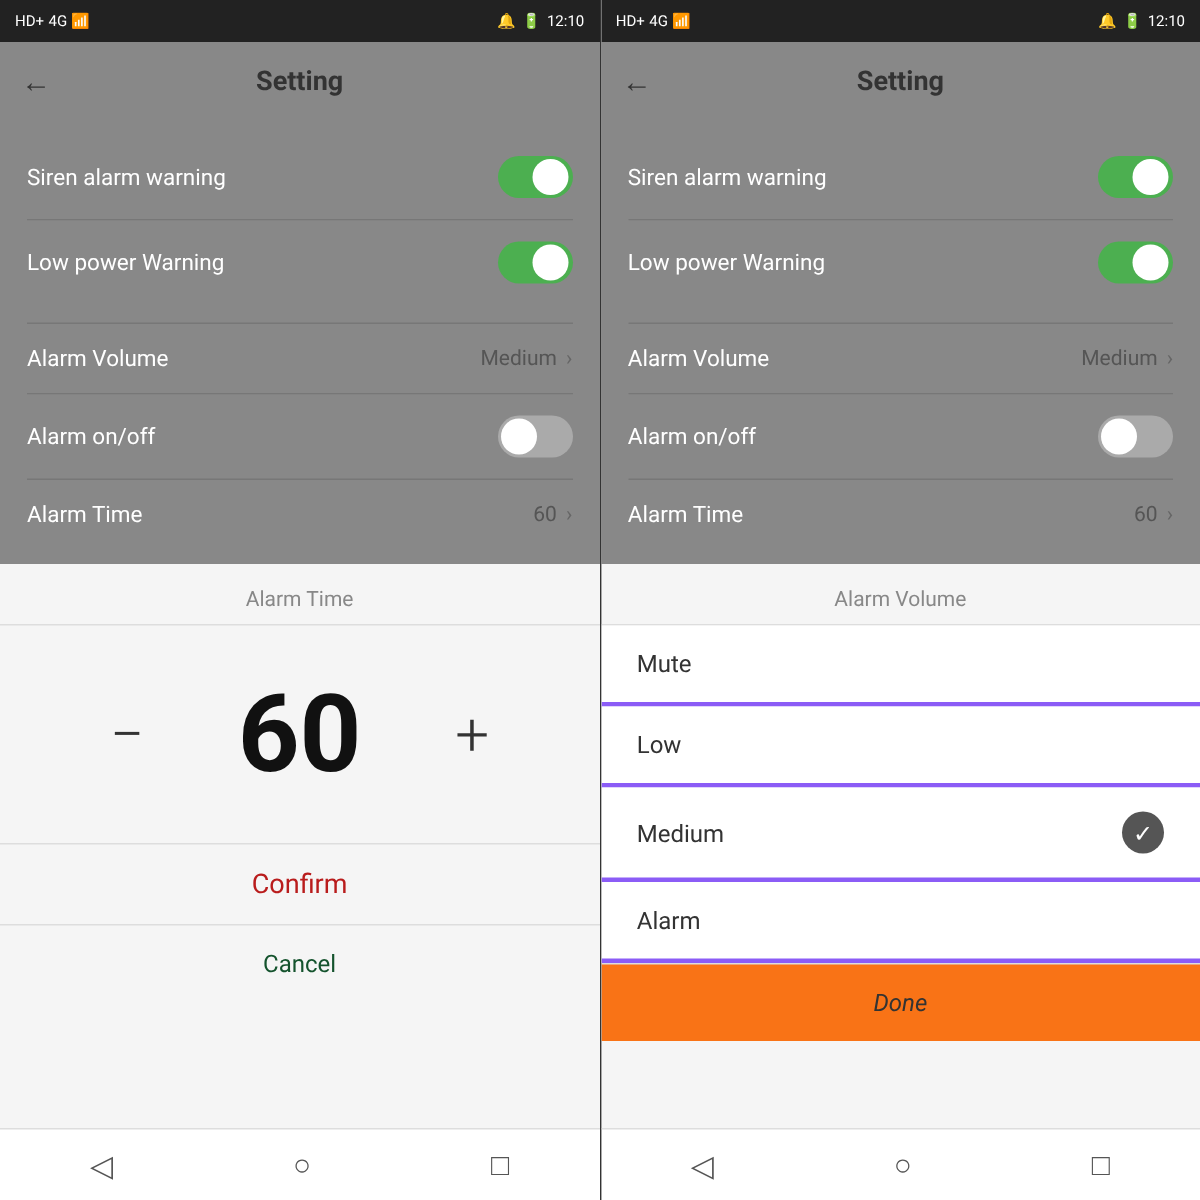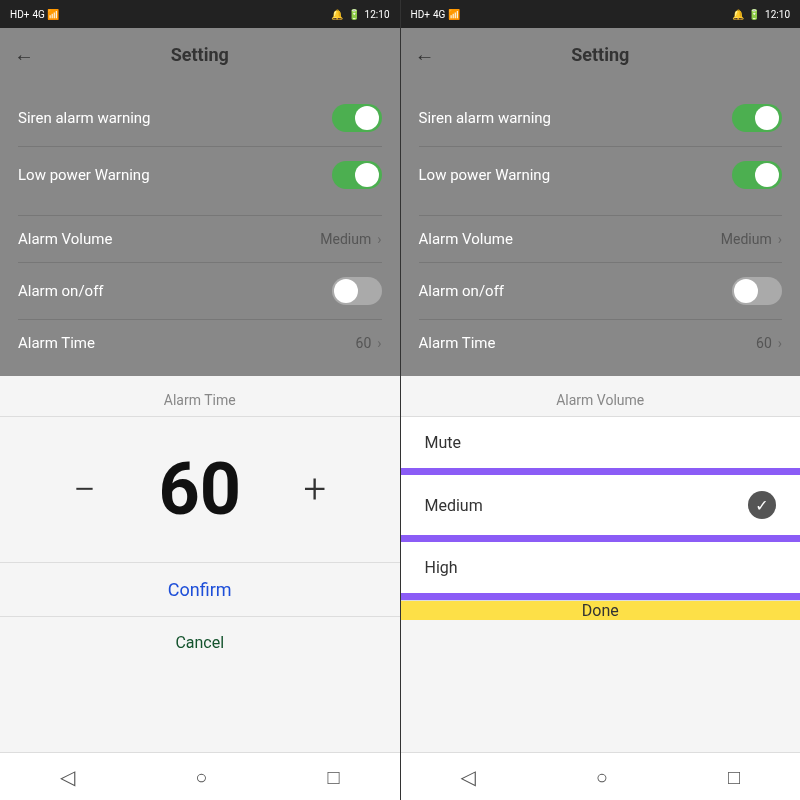--- a/index.html
+++ b/index.html
@@ -161,66 +161,67 @@
       font-weight: 700;
       color: #111;
       min-width: 100px;
       text-align: center;
     }
 
     .sheet-confirm-btn {
       text-align: center;
       padding: 16px;
       font-size: 18px;
-      color: #1d4ed8;
+      color: #b91c1c;
       cursor: pointer;
       border-top: 1px solid #ddd;
       border-bottom: 1px solid #ddd;
     }
     .sheet-cancel-btn {
       text-align: center;
       padding: 16px;
       font-size: 16px;
       color: #14532d;
       cursor: pointer;
     }
 
     
     .volume-option {
       display: flex;
       align-items: center;
       justify-content: space-between;
       padding: 16px 24px;
-      border-bottom: 7px solid #8b5cf6;
+      border-bottom: 3px solid #8b5cf6;
       font-size: 16px;
       color: #333;
       cursor: pointer;
       background: #fff;
     }
     .volume-option:first-child { border-top: none; }
     .checkmark {
       width: 28px;
       height: 28px;
       border-radius: 50%;
       background: #555;
       display: flex;
       align-items: center;
       justify-content: center;
       color: #fff;
       font-size: 16px;
     }
 
     .done-btn {
       text-align: center;
-      padding: 0;
+      padding: 16px;
       font-size: 16px;
       color: #333;
       cursor: pointer;
-      background: #fde047;
+      background: #f97316;
       border-top: 1px solid #ddd;
+      font-style: italic;
     }
 
     
     .nav-bar {
       height: 48px;
       background: #fff;
       display: flex;
       align-items: center;
       justify-content: space-around;
       border-top: 1px solid #ddd;
@@ -387,25 +388,28 @@
     </div>
   </div>
 
   <div class="bottom-sheet">
     <div class="sheet-title">Alarm Volume</div>
 
     <div class="volume-option">
       <span>Mute</span>
     </div>
     <div class="volume-option">
+      <span>Low</span>
+    </div>
+    <div class="volume-option">
       <span>Medium</span>
       <div class="checkmark">✓</div>
     </div>
     <div class="volume-option">
-      <span>High</span>
+      <span>Alarm</span>
     </div>
     <div class="done-btn">Done</div>
   </div>
 
   <div class="nav-bar">
     <span class="nav-icon">◁</span>
     <span class="nav-icon">○</span>
     <span class="nav-icon">□</span>
   </div>
 </div>

